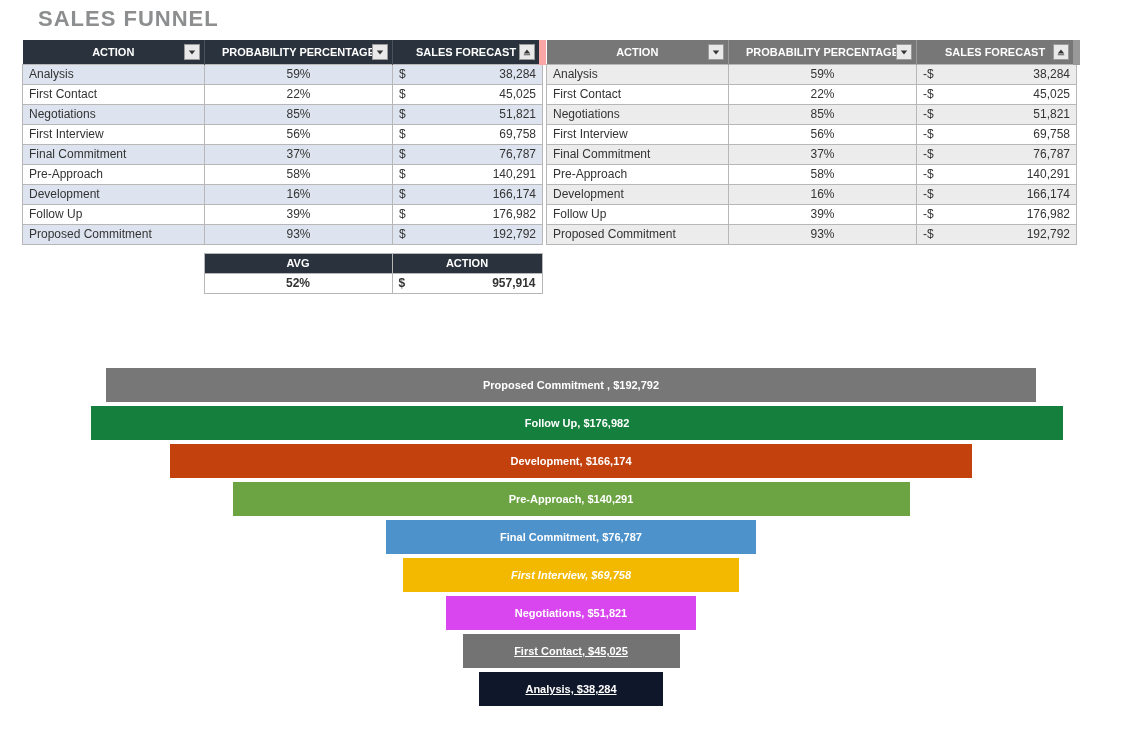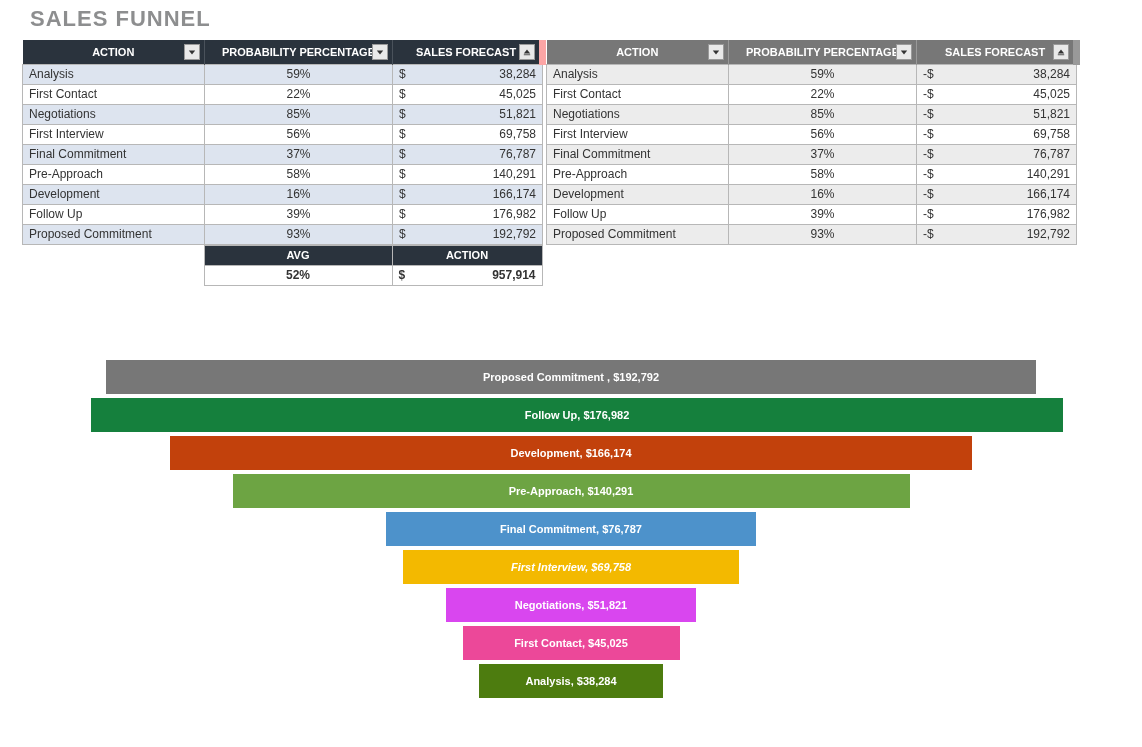--- a/index.html
+++ b/index.html
@@ -14,21 +14,21 @@
   .page {
     width: 1142px;
     padding: 6px 22px 20px 22px;
   }
   h1.title {
     font-family: Arial, sans-serif;
     font-weight: 700;
     font-size: 22px;
     letter-spacing: 1px;
     color: #8d8e8f;
-    margin: 0 0 8px 8px;
+    margin: 0 0 8px 16px;
   }
   .tables-row {
     display: flex;
     align-items: flex-start;
   }
   table.data {
     border-collapse: collapse;
     font-size: 12px;
   }
   table.data th {
@@ -206,21 +206,21 @@
             </tr>
             <tr>
               <td class="action">Proposed Commitment</td>
               <td class="pct">93%</td>
               <td class="cur">$</td>
               <td class="amt">192,792</td>
             </tr>
           </tbody>
       </table>
 
-      <table class="data" style="width:520px; table-layout:fixed; margin-top:0;">
+      <table class="data" style="width:520px; table-layout:fixed; margin-top:8px;">
         <colgroup>
           <col style="width:182px">
           <col style="width:188px">
           <col style="width:20px">
           <col style="width:130px">
         </colgroup>
         <tbody>
             <tr class="foot-row foot-head">
           <td style="border:none;background:transparent;"></td>
           <td>AVG</td>
@@ -336,17 +336,17 @@
 
   <div class="chart-wrap">
     <div class="chart-inner" id="chart-inner">
         <div class="bar" style="background: rgb(119, 119, 119); width: 930px;">Proposed Commitment ,  $192,792</div>
         <div class="bar" style="background: #15803d; width: 972px;">Follow Up,  $176,982</div>
         <div class="bar" style="background: #c2410c; width: 802px;">Development,  $166,174</div>
         <div class="bar" style="background: rgb(109, 164, 67); width: 677px;">Pre-Approach,  $140,291</div>
         <div class="bar" style="background: rgb(77, 146, 203); width: 370px;">Final Commitment,  $76,787</div>
         <div class="bar" style="background: rgb(243, 185, 0); width: 336px; font-style: italic;">First Interview,  $69,758</div>
         <div class="bar" style="background: #d946ef; width: 250px;">Negotiations,  $51,821</div>
-        <div class="bar" style="background: #ec4899; width: 217px;">First Contact,  $45,025</div>
-        <div class="bar" style="background: #4d7c0f; width: 184px;">Analysis,  $38,284</div>
+        <div class="bar" style="background: #737373; width: 217px; text-decoration: underline;">First Contact,  $45,025</div>
+        <div class="bar" style="background: #0f172a; width: 184px; text-decoration: underline;">Analysis,  $38,284</div>
       </div>
   </div>
 </div>
 
 </body></html>

